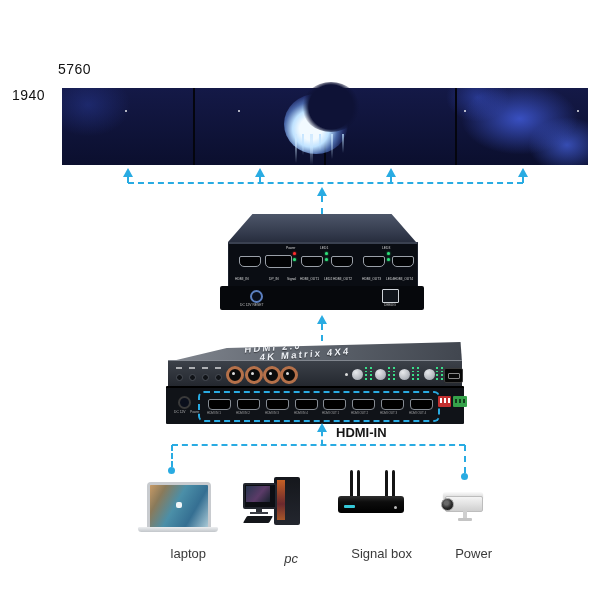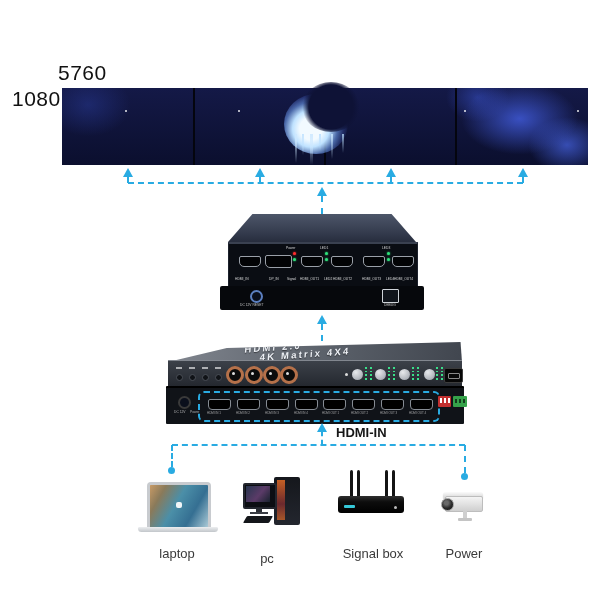--- a/index.html
+++ b/index.html
@@ -1,21 +1,21 @@
 <!DOCTYPE html>
 <html><head>
 <meta charset="utf-8">
 <style>
   html,body{margin:0;padding:0;}
   .canvas{position:relative;width:600px;height:600px;background:#ffffff;overflow:hidden;
           font-family:"Liberation Sans",sans-serif;color:#1b1b1b;}
   .abs{position:absolute;}
 
   
-  .dim{font-size:21px;color:#111;letter-spacing:.5px;}
+  .dim{font-size:14px;color:#111;letter-spacing:.5px;}
 
   
   .wall{left:62px;top:88px;width:526px;height:77px;
     background-color:#0e1236;
     background-image:
       radial-gradient(1.2px 1.2px at 12px 14px, rgba(255,255,255,.95) 50%, transparent 52%),
       radial-gradient(1px 1px at 38px 44px, rgba(255,255,255,.8) 50%, transparent 52%),
       radial-gradient(1.4px 1.4px at 64px 23px, rgba(255,255,255,.9) 50%, transparent 52%),
       radial-gradient(1px 1px at 22px 58px, rgba(220,230,255,.7) 50%, transparent 52%),
       radial-gradient(1px 1px at 50px 65px, rgba(255,255,255,.6) 50%, transparent 52%),
@@ -99,21 +99,21 @@
   .hdmi-port .lbl{position:absolute;left:-2px;top:11px;font-size:6px;line-height:1;
     color:rgba(255,255,255,.55);transform:scale(.5);transform-origin:0 0;white-space:nowrap;}
   .dip{width:13px;height:11px;background:#c23030;border-radius:1px;
     background-image:repeating-linear-gradient(90deg,#fff 1px 3px,rgba(0,0,0,0) 3px 5px);
     background-size:11px 5px;background-position:1px 2px;background-repeat:no-repeat;}
   .term{width:14px;height:11px;background:#35a24a;border-radius:1px;
     background-image:repeating-linear-gradient(90deg,#123c1c 1px 3px,rgba(0,0,0,0) 3px 5px);
     background-size:12px 4px;background-position:1px 3px;background-repeat:no-repeat;}
 
   
-  .src-label{font-size:13px;color:#3a3a3a;text-align:center;}
+  .src-label{font-size:13px;color:#3a3a3a;text-align:right;}
   .laptop-screen{left:147px;top:482px;width:58px;height:42px;border:3px solid #c8cbcf;border-bottom:none;
     border-radius:4px 4px 0 0;
     background:linear-gradient(120deg,#c79a66 0%,#8a7a5a 20%,#4b8fa8 45%,#356f92 72%,#aac9d6 100%);}
   .laptop-logo{left:26px;top:17px;width:6px;height:6px;border-radius:2px;background:rgba(255,255,255,.92);}
   .laptop-base{left:138px;top:527px;width:80px;height:5px;
     background:linear-gradient(#eceef0,#c2c6ca);border-radius:2px 2px 5px 5px;}
   .pc-monitor{left:243px;top:483px;width:30px;height:22px;background:#0c0e13;border:2px solid #23262e;border-radius:2px;}
   .pc-screen{left:1px;top:1px;width:24px;height:16px;
     background:linear-gradient(130deg,#27364f,#5b3b68 55%,#18222e);}
   .pc-stand{left:256px;top:508px;width:6px;height:4px;background:#2a2d34;}
@@ -136,21 +136,21 @@
     background:radial-gradient(circle at 40% 35%,#6a6a6a 20%,#2a2a2a 55%,#121212);}
   .cam-arm{left:463px;top:511px;width:4px;height:8px;background:#cfcfcf;}
   .cam-foot{left:458px;top:518px;width:14px;height:3px;background:#c4c4c4;border-radius:1px;}
 </style>
 </head>
 <body>
 
 <div class="canvas">
 
   <div class="abs dim" style="left:58px;top:61px;">5760</div>
-  <div class="abs dim" style="left:12px;top:87px;">1080</div>
+  <div class="abs dim" style="left:12px;top:87px;">1940</div>
 
   <div class="abs wall">
     <div class="abs wall-divider" style="left:131px;"></div>
     <div class="abs wall-divider" style="left:262px;"></div>
     <div class="abs wall-divider" style="left:393px;"></div>
     <div class="abs moon-core"></div>
     <div class="abs moon-bite"></div>
     <div class="abs moon-streaks"></div>
   </div>
 
@@ -297,21 +297,21 @@
 
   <div class="abs pc-tower">
     <div class="abs pc-glow"></div>
   </div>
   <div class="abs pc-monitor">
     <div class="abs pc-screen"></div>
   </div>
   <div class="abs pc-stand"></div>
   <div class="abs pc-base"></div>
   <div class="abs pc-kb"></div>
-  <div class="abs src-label" style="left:252px;top:551px;width:30px;">pc</div>
+  <div class="abs src-label" style="left:268px;top:551px;width:30px;font-style:italic;">pc</div>
 
   <div class="abs antenna" style="left:350px;"></div>
   <div class="abs antenna" style="left:357px;"></div>
   <div class="abs antenna" style="left:385px;"></div>
   <div class="abs antenna" style="left:392px;"></div>
   <div class="abs abox">
     <div class="abs abox-mark"></div>
     <div class="abs abox-dot"></div>
   </div>
   <div class="abs src-label" style="left:334px;top:546px;width:78px;">Signal box</div>

